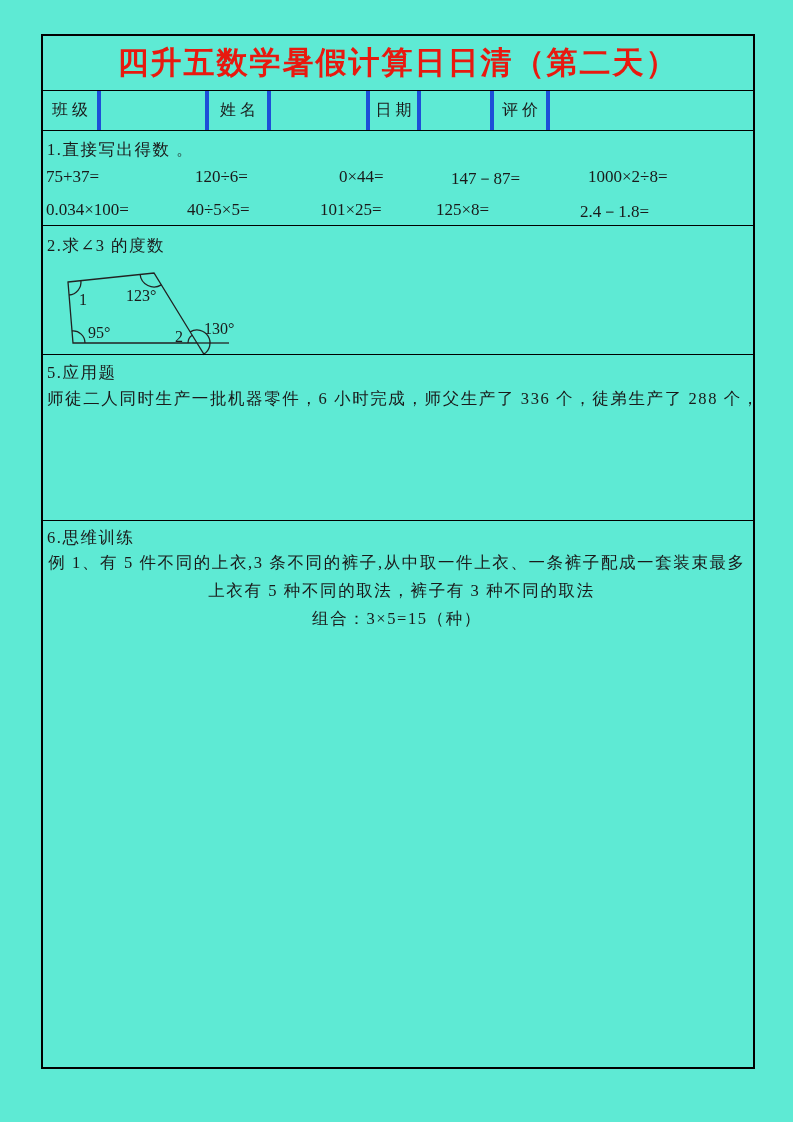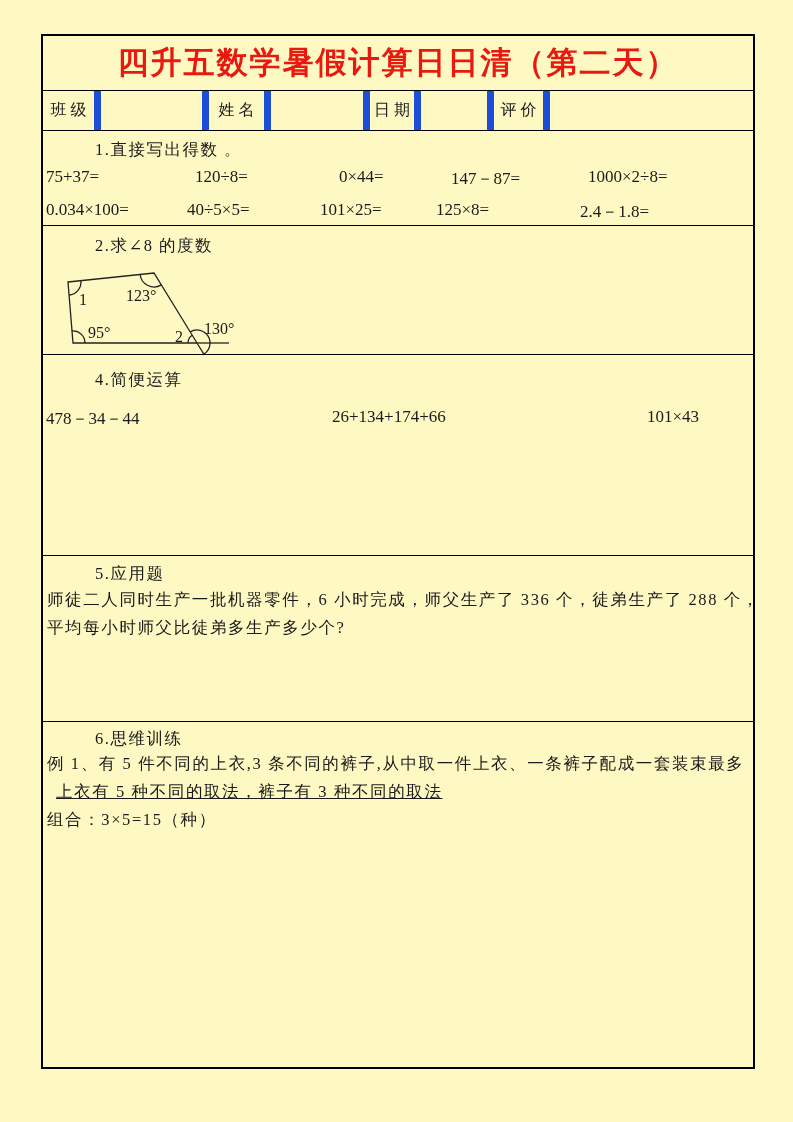--- a/index.html
+++ b/index.html
@@ -1,54 +1,54 @@
 <!DOCTYPE html>
 <html><head>
 <meta charset="utf-8">
 <style>
   * { margin:0; padding:0; box-sizing:border-box; }
   body {
     width:793px; height:1122px; background:#ffffff;
     font-family:"Liberation Serif","DejaVu Serif",serif;
     color:#1a1a1a;
   }
-  .page { position:relative; width:793px; height:1122px; background:#fef9c3; overflow:hidden; }
+  .page { position:relative; width:793px; height:1122px; background:#5eead4; overflow:hidden; }
   .sheet {
     position:absolute; left:41px; top:34px; width:714px; height:1035px;
     border:2px solid #000; overflow:hidden;
     display:flex; flex-direction:column;
   }
   .row { position:relative; width:100%; flex:none; }
   .row + .row { border-top:1px solid #000; }
 
   
   .title-row { height:54px; display:flex; align-items:center; justify-content:center; }
   .title-row h1 {
     font-size:31px; font-weight:bold; color:#e8190f; letter-spacing:2px; white-space:nowrap;
   }
 
   
   .header-row { height:40px; display:flex; }
-  .hcell { height:100%; border-right:7px solid #1d4ed8; display:flex; align-items:center; justify-content:center; }
+  .hcell { height:100%; border-right:4px solid #1d4ed8; display:flex; align-items:center; justify-content:center; }
   .hcell.last { border-right:none; flex:1; }
   .hlabel { font-size:16px; letter-spacing:4px; padding-left:4px; white-space:nowrap; }
   .w1{width:58px} .w2{width:108px} .w3{width:62px} .w4{width:99px}
   .w5{width:51px} .w6{width:73px} .w7{width:56px}
 
   
   .sec { }
   .s1{height:95px} .s2{height:129px} .s3{height:174px}
   .s4{height:201px} .s5{height:166px} .s6{height:172px}
   .heading {
-    position:absolute; left:4px; font-size:16.5px; letter-spacing:1.5px; white-space:nowrap;margin-left:48px;
+    position:absolute; left:4px; font-size:16.5px; letter-spacing:1.5px; white-space:nowrap;
   }
   .p { position:absolute; font-size:17px; white-space:nowrap; }
-  .lines { position:absolute; left:4px; right:6px; }
+  .lines { position:absolute; left:4px; right:6px;text-align:center; }
   .line { font-size:16.5px; letter-spacing:1.6px; line-height:28px; white-space:nowrap; }
-  .indent { padding-left:9px;text-decoration:underline; }
+  .indent { padding-left:9px; }
 
   
   .diagram { position:absolute; left:8px; top:36px; }
   .diagram path, .diagram polygon, .diagram line { fill:none; stroke:#222; stroke-width:1.3; }
   .diagram text { font-size:16px; fill:#1a1a1a; font-family:"Liberation Serif","DejaVu Serif",serif; }
 </style>
 </head>
 <body>
 
 <div class="page">
@@ -73,63 +73,56 @@
       <div class="hcell w6"></div>
       <div class="hcell w7">
         <span class="hlabel">评价</span>
       </div>
       <div class="hcell last"></div>
     </div>
 
     <div class="row sec s1">
       <div class="heading" style="top:8px">1.直接写出得数 。</div>
       <span class="p" style="left:3px;top:36px">75+37=</span>
-      <span class="p" style="left:152px;top:36px">120÷8=</span>
+      <span class="p" style="left:152px;top:36px">120÷6=</span>
       <span class="p" style="left:296px;top:36px">0×44=</span>
       <span class="p" style="left:408px;top:36px">147－87=</span>
       <span class="p" style="left:545px;top:36px">1000×2÷8=</span>
       <span class="p" style="left:3px;top:69px">0.034×100=</span>
       <span class="p" style="left:144px;top:69px">40÷5×5=</span>
       <span class="p" style="left:277px;top:69px">101×25=</span>
       <span class="p" style="left:393px;top:69px">125×8=</span>
       <span class="p" style="left:537px;top:69px">2.4－1.8=</span>
     </div>
 
     <div class="row sec s2">
-      <div class="heading" style="top:9px">2.求∠8 的度数</div>
+      <div class="heading" style="top:9px">2.求∠3 的度数</div>
       <svg class="diagram" width="210" height="96" viewBox="0 0 210 96">
         <polygon points="17,20 103,11 146,81 22,81"></polygon>
         <line x1="146" y1="81" x2="178" y2="81"></line>
         <line x1="146" y1="81" x2="153.3" y2="92.9"></line>
         <path d="M 29.9 18.6 A 13 13 0 0 1 18.1 33"></path>
         <path d="M 89.1 12.5 A 14 14 0 0 0 110.3 22.9"></path>
         <path d="M 21 69 A 12 12 0 0 1 34 81"></path>
         <path d="M 137 81 A 9 9 0 0 1 141.3 73.3"></path>
         <path d="M 139.2 69.9 A 13 13 0 0 1 152.8 92.1"></path>
         <text x="28" y="43">1</text>
         <text x="75" y="39">123°</text>
         <text x="37" y="76">95°</text>
         <text x="124" y="80">2</text>
         <text x="153" y="72">130°</text>
       </svg>
     </div>
 
 
-    <div class="row sec s4">
-      <div class="heading" style="top:14px">4.简便运算</div>
-      <span class="p" style="left:3px;top:52px">478－34－44</span>
-      <span class="p" style="left:289px;top:52px">26+134+174+66</span>
-      <span class="p" style="left:604px;top:52px">101×43</span>
-    </div>
 
     <div class="row sec s5">
       <div class="heading" style="top:7px">5.应用题</div>
       <div class="lines" style="top:30px">
         <div class="line">师徒二人同时生产一批机器零件，6 小时完成，师父生产了 336 个，徒弟生产了 288 个，</div>
-        <div class="line">平均每小时师父比徒弟多生产多少个?</div>
       </div>
     </div>
 
     <div class="row sec s6">
       <div class="heading" style="top:6px">6.思维训练</div>
       <div class="lines" style="top:28px">
         <div class="line">例 1、有 5 件不同的上衣,3 条不同的裤子,从中取一件上衣、一条裤子配成一套装束最多</div>
         <div class="line indent">上衣有 5 种不同的取法，裤子有 3 种不同的取法</div>
         <div class="line">组合：3×5=15（种）</div>
       </div>

